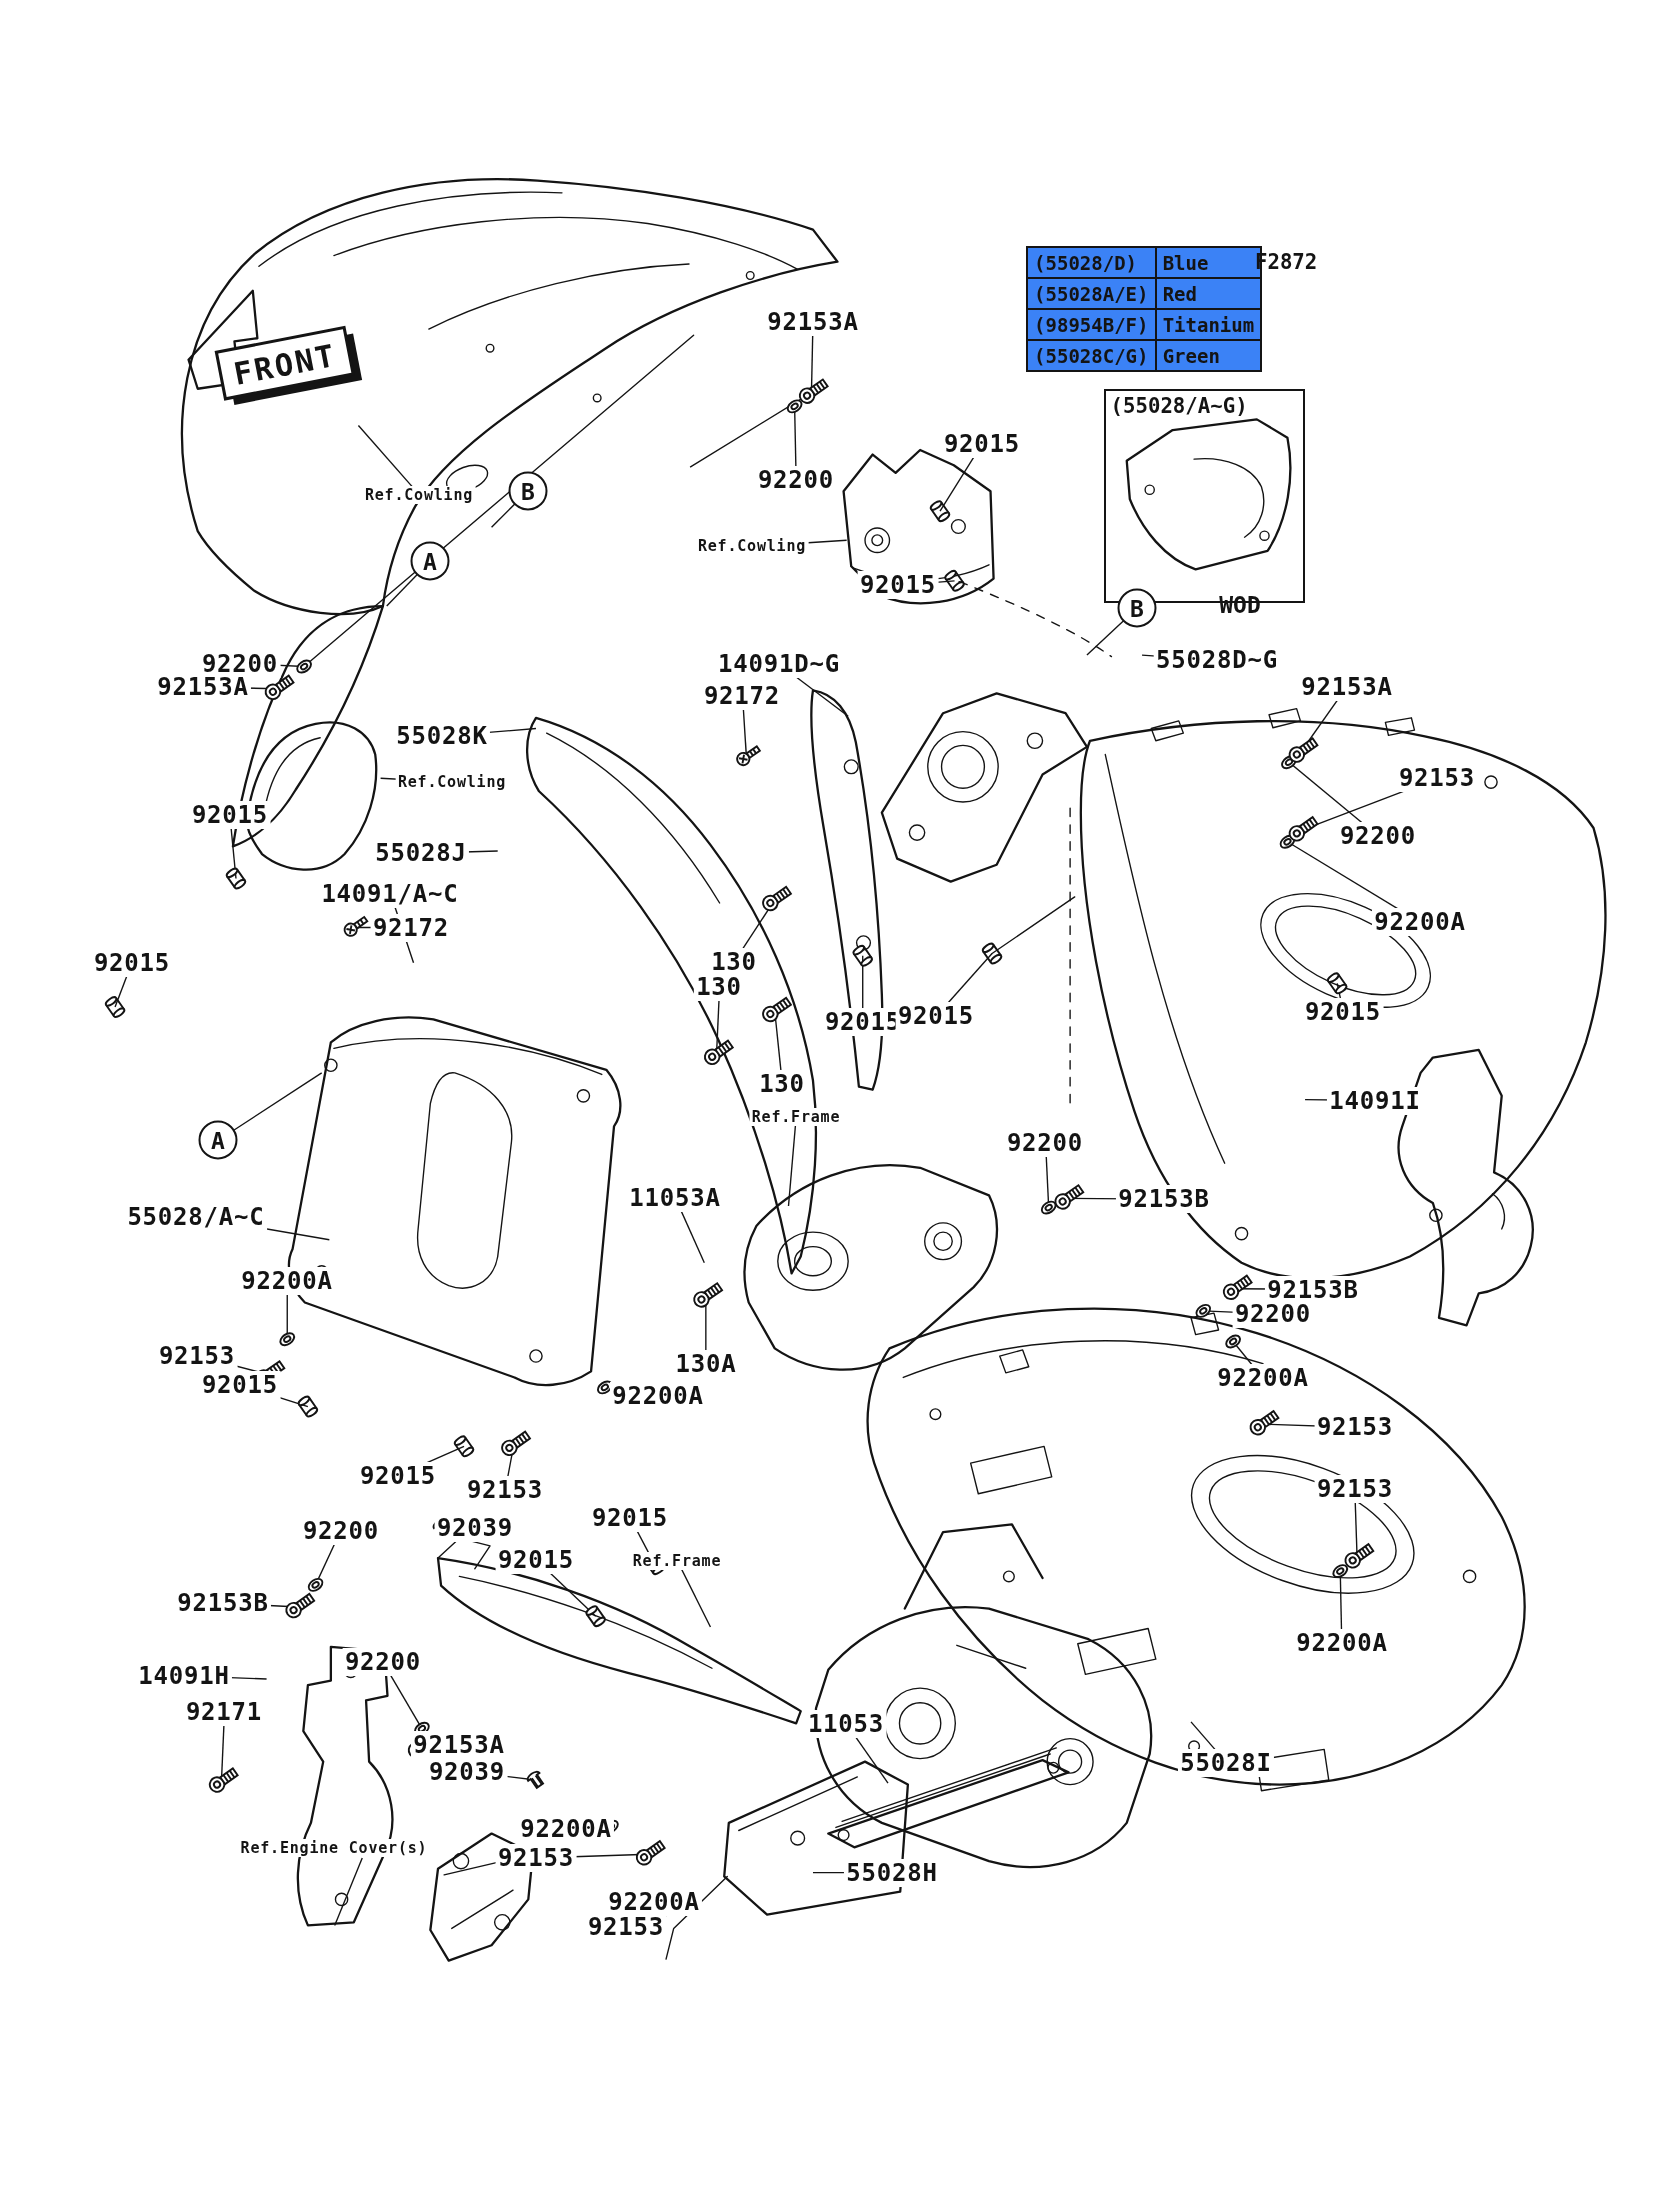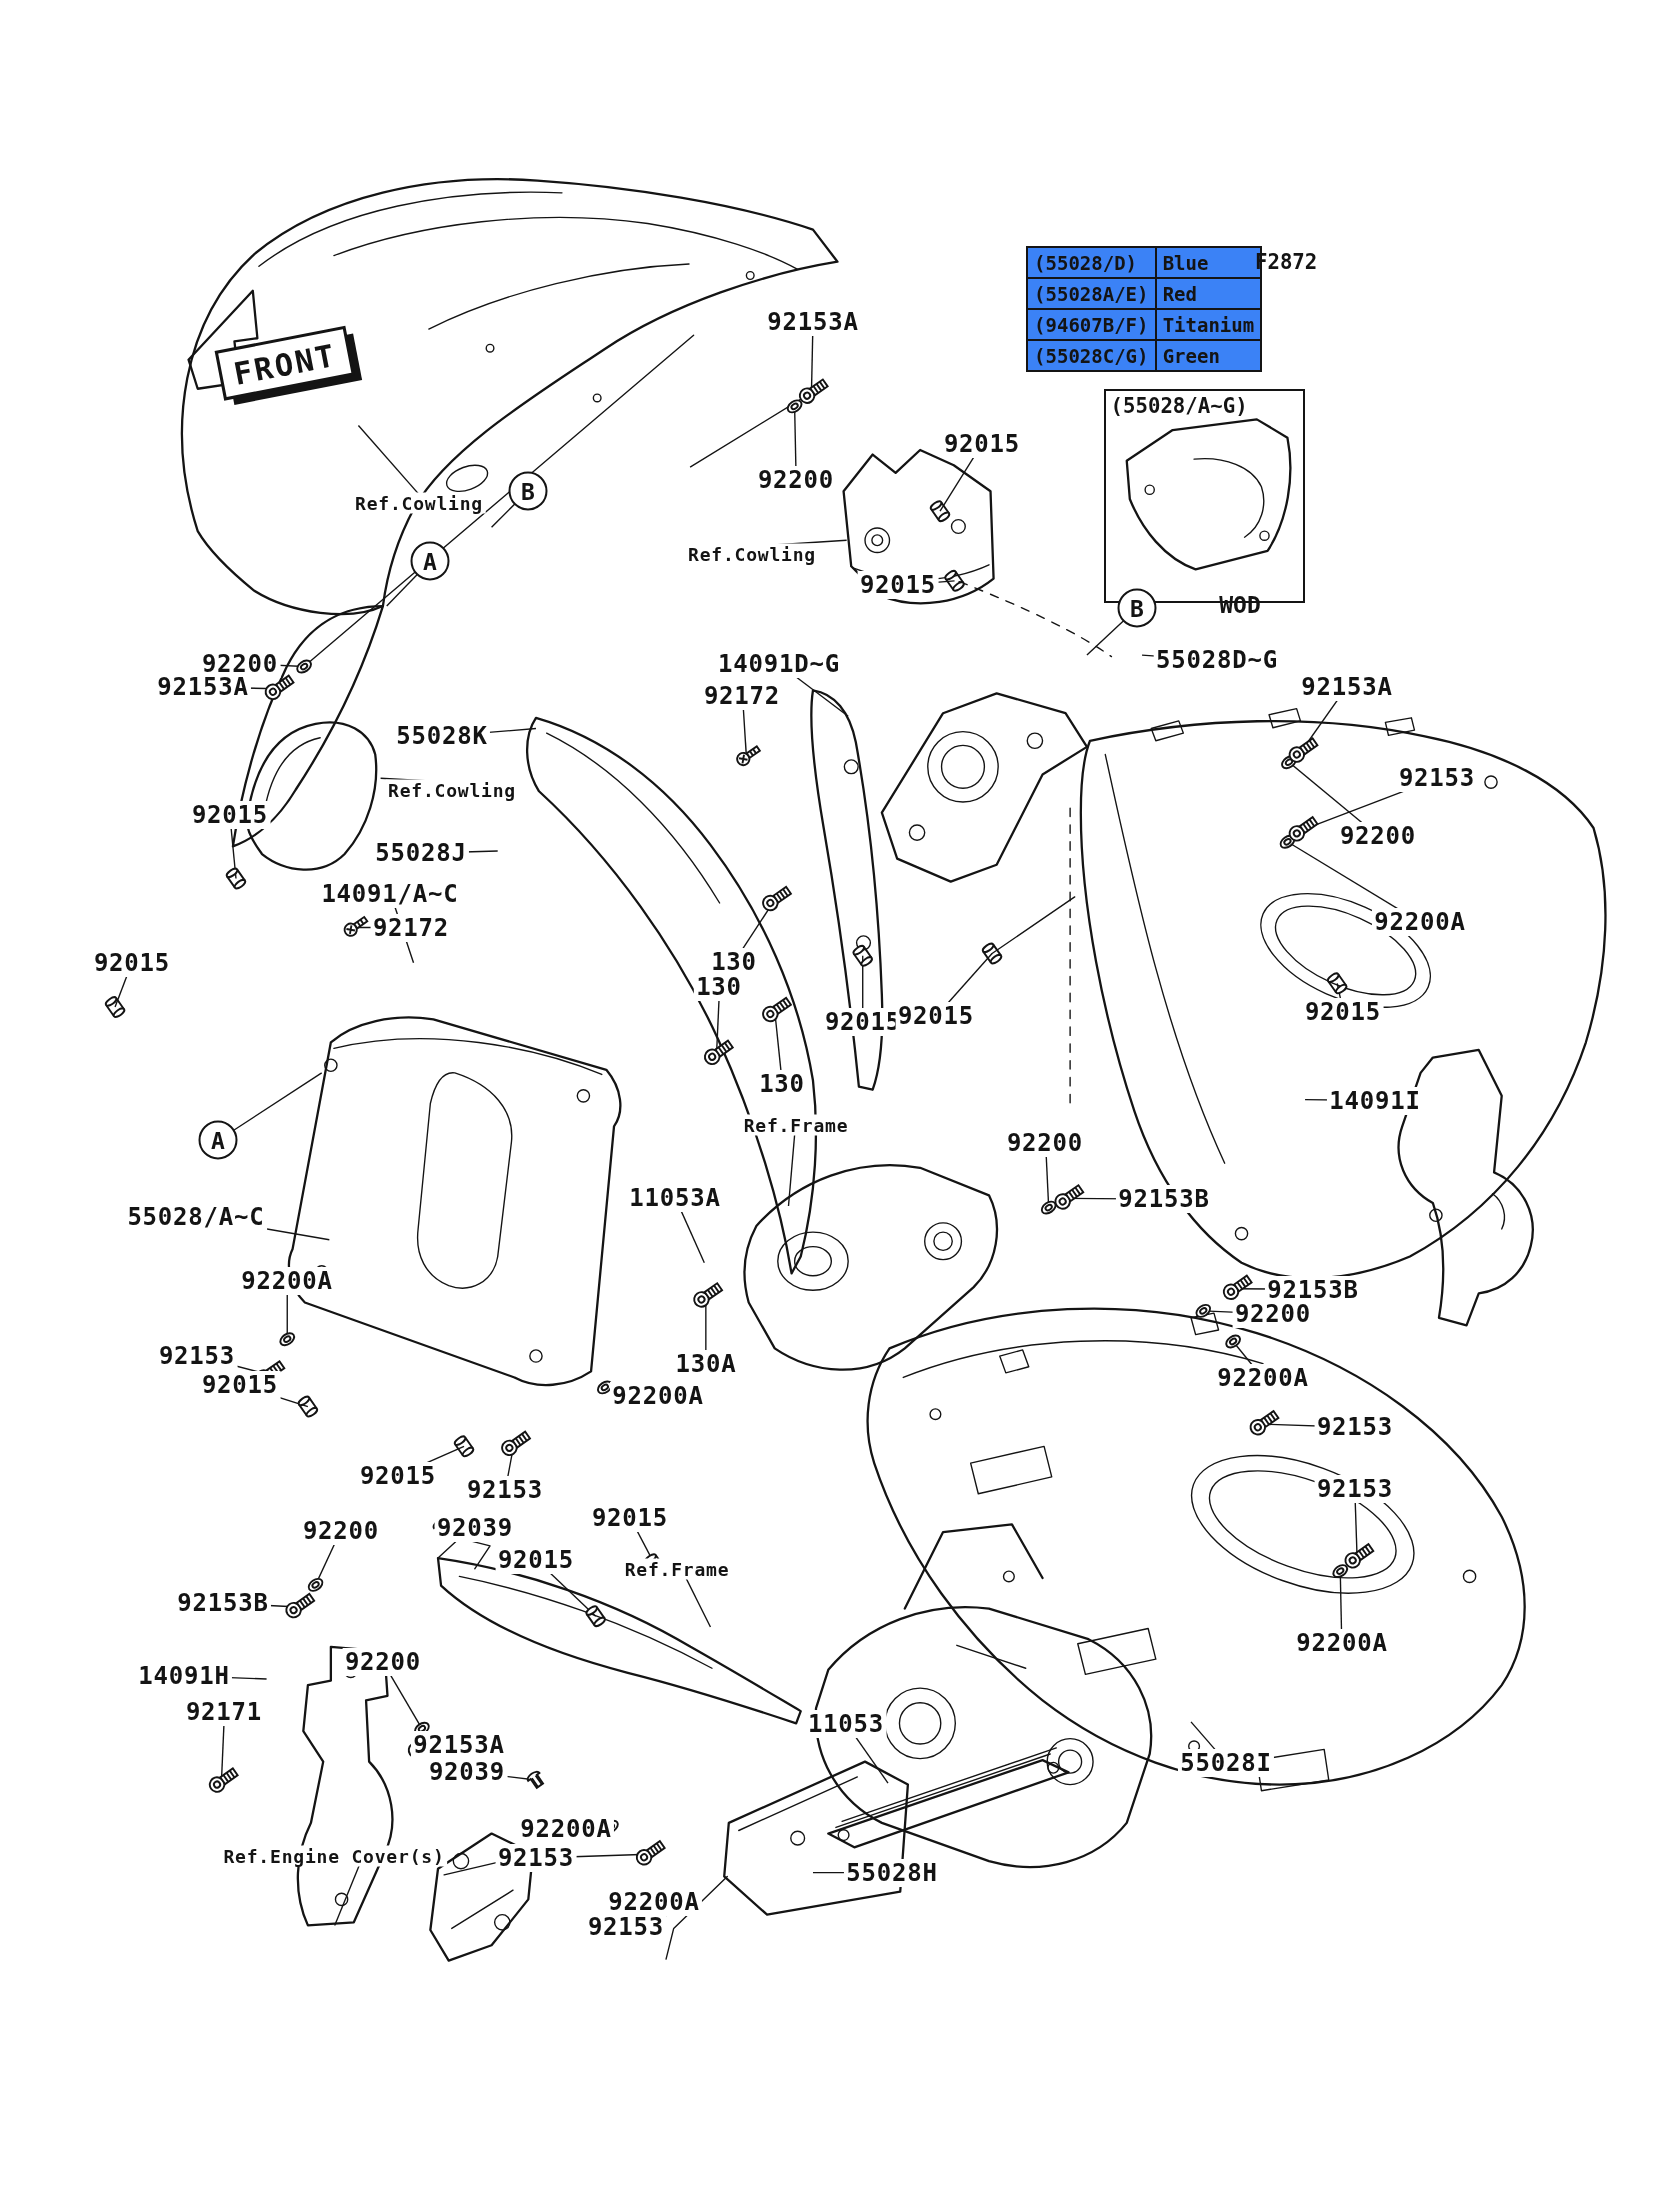--- a/index.html
+++ b/index.html
@@ -7,21 +7,21 @@
         font-family:"DejaVu Sans Mono",monospace;color:#141414;}
   svg{position:absolute;left:0;top:0;z-index:1;}
   .artpath{fill:none;stroke:#141414;stroke-linejoin:round;stroke-linecap:round;}
   .o{stroke-width:3;}
   .d{stroke-width:1.8;}
   .dash{stroke-dasharray:11 11;}
   .lead{stroke:#141414;stroke-width:1.8;}
   .callout{position:absolute;transform:translate(-50%,-50%);white-space:nowrap;
            font:700 24px "DejaVu Sans Mono",monospace;letter-spacing:0.8px;
            background:#fff;padding:0 2.3px;z-index:3;}
-  .callout.ref{font-size:18px;margin-top:8px;}
+  .callout.ref{font-size:15px;}
   .vmark{position:absolute;width:35px;height:35px;border:2.3px solid #141414;border-radius:50%;
          background:#fff;z-index:3;transform:translate(-50%,-50%);
          font:700 23px "DejaVu Sans Mono",monospace;display:flex;align-items:center;justify-content:center;}
   .colortable{position:absolute;left:1026px;top:246px;border-collapse:collapse;z-index:2;background:#3b82f6;}
   .colortable td{border:2.3px solid #141414;height:29px;font:700 19px "DejaVu Sans Mono",monospace;
                  padding:0 6.1px;white-space:nowrap;}
   .figcode{position:absolute;left:1255px;top:250px;font:700 20.7px "DejaVu Sans Mono",monospace;z-index:2;}
   .insetbox{position:absolute;left:1104px;top:389px;width:197px;height:210px;
             border:2.3px solid #141414;z-index:2;background:transparent;}
   .insetlabel{position:absolute;left:4.6px;top:3.1px;font:700 20.7px "DejaVu Sans Mono",monospace;background:#fff;}
@@ -310,21 +310,21 @@
     <tbody>
         <tr>
           <td>(55028/D)</td>
         <td>Blue</td>
         </tr>
     <tr>
           <td>(55028A/E)</td>
         <td>Red</td>
         </tr>
     <tr>
-          <td>(94607B/F)</td>
+          <td>(98954B/F)</td>
         <td>Titanium</td>
         </tr>
     <tr>
           <td>(55028C/G)</td>
         <td>Green</td>
         </tr>
   </tbody>
     </table>
 
   <div class="figcode">F2872</div>

